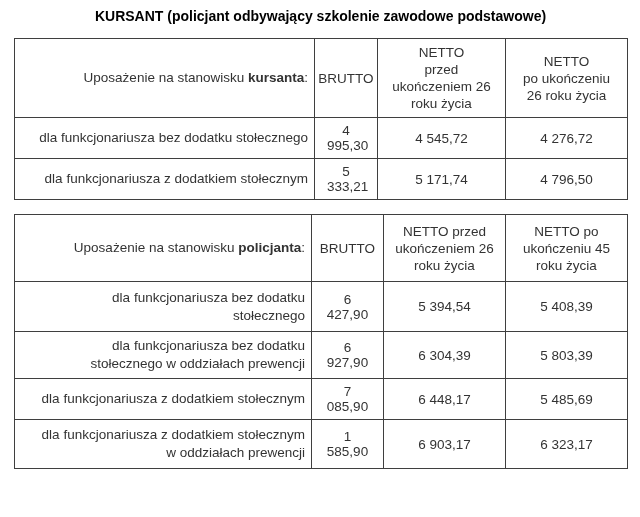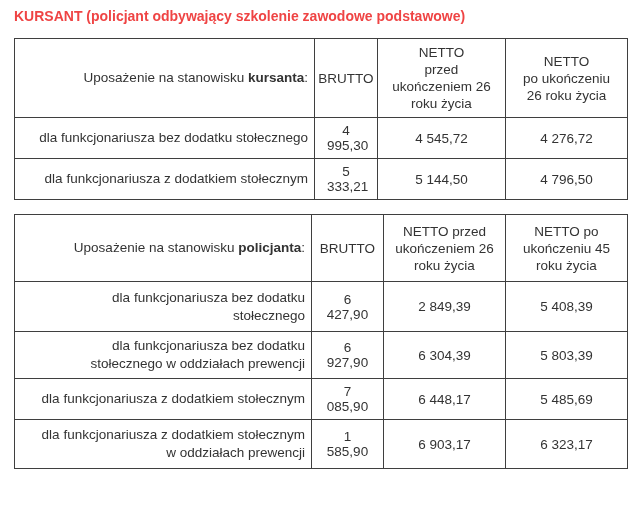--- a/index.html
+++ b/index.html
@@ -7,22 +7,23 @@
   body {
     width: 640px; height: 517px;
     font-family: "Liberation Sans", sans-serif;
     color: #2e2e2e;
     overflow: hidden;
   }
   .doc { padding: 8px 13px 0 14px; }
   .section-title {
     font-size: 14px;
     font-weight: bold;
-    color: #ef4444;
+    color: #000000;
     line-height: 1.15;
+    text-align: center;
   }
   .title-2 { margin-top: 27px; }
   table.salary {
     margin-top: 14px;
     border-collapse: collapse;
     table-layout: fixed;
     width: 613px;
     font-size: 13.5px;
     color: #333333;
   }
@@ -83,21 +84,21 @@
     </tr>
     <tr class="data-row">
       <td class="label-cell">dla funkcjonariusza bez dodatku stołecznego</td>
       <td class="num-cell">4 995,30</td>
       <td class="num-cell">4 545,72</td>
       <td class="num-cell">4 276,72</td>
     </tr>
     <tr class="data-row">
       <td class="label-cell">dla funkcjonariusza z dodatkiem stołecznym</td>
       <td class="num-cell">5 333,21</td>
-      <td class="num-cell">5 144,50</td>
+      <td class="num-cell">5 171,74</td>
       <td class="num-cell">4 796,50</td>
     </tr>
   </tbody>
     </table>
 
 
   <table class="salary t2">
     <colgroup>
       <col style="width:297px">
         <col style="width:72px">
@@ -112,21 +113,21 @@
 ukończeniem 26
 roku życia</td>
       <td class="hdr-cell">NETTO po
 ukończeniu 45
 roku życia</td>
     </tr>
     <tr class="row-h50">
       <td class="label-cell">dla funkcjonariusza bez dodatku
 stołecznego</td>
       <td class="num-cell">6 427,90</td>
-      <td class="num-cell">2 849,39</td>
+      <td class="num-cell">5 394,54</td>
       <td class="num-cell">5 408,39</td>
     </tr>
     <tr class="row-h47">
       <td class="label-cell">dla funkcjonariusza bez dodatku
 stołecznego w oddziałach prewencji</td>
       <td class="num-cell">6 927,90</td>
       <td class="num-cell">6 304,39</td>
       <td class="num-cell">5 803,39</td>
     </tr>
     <tr class="row-h40">

